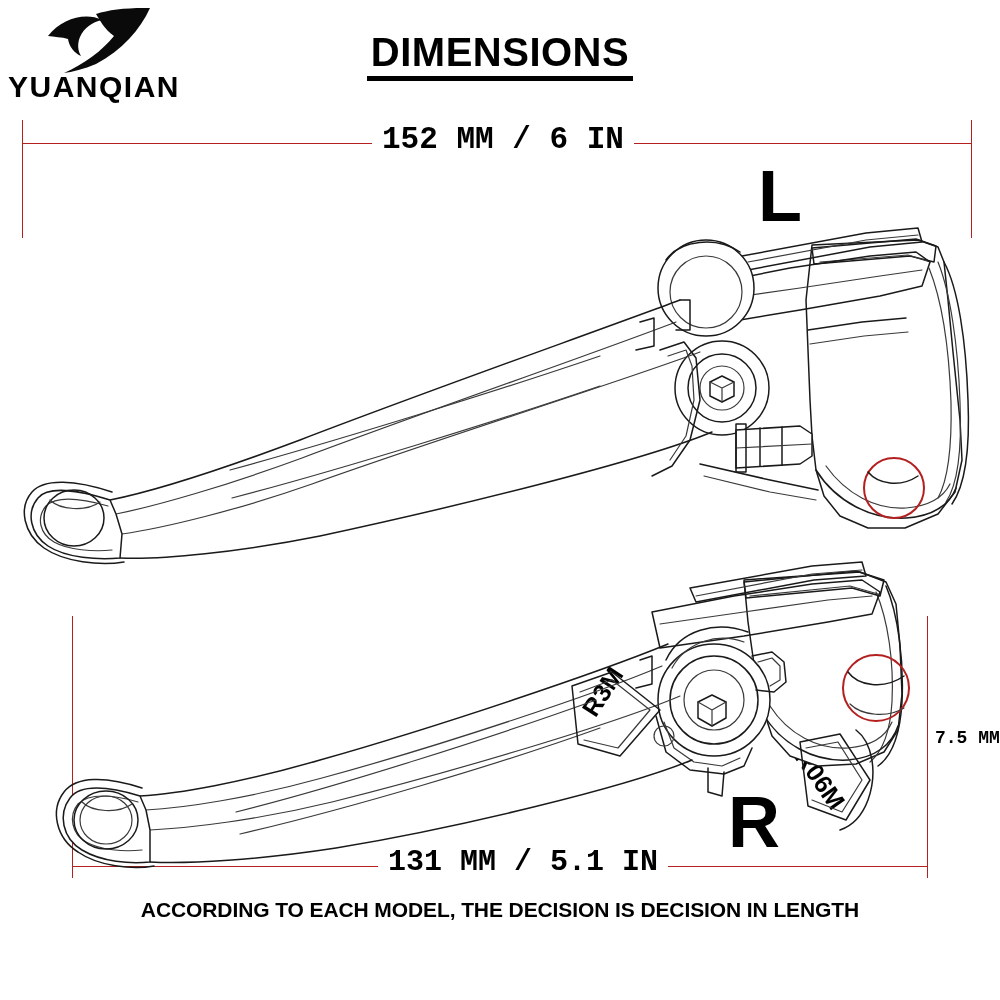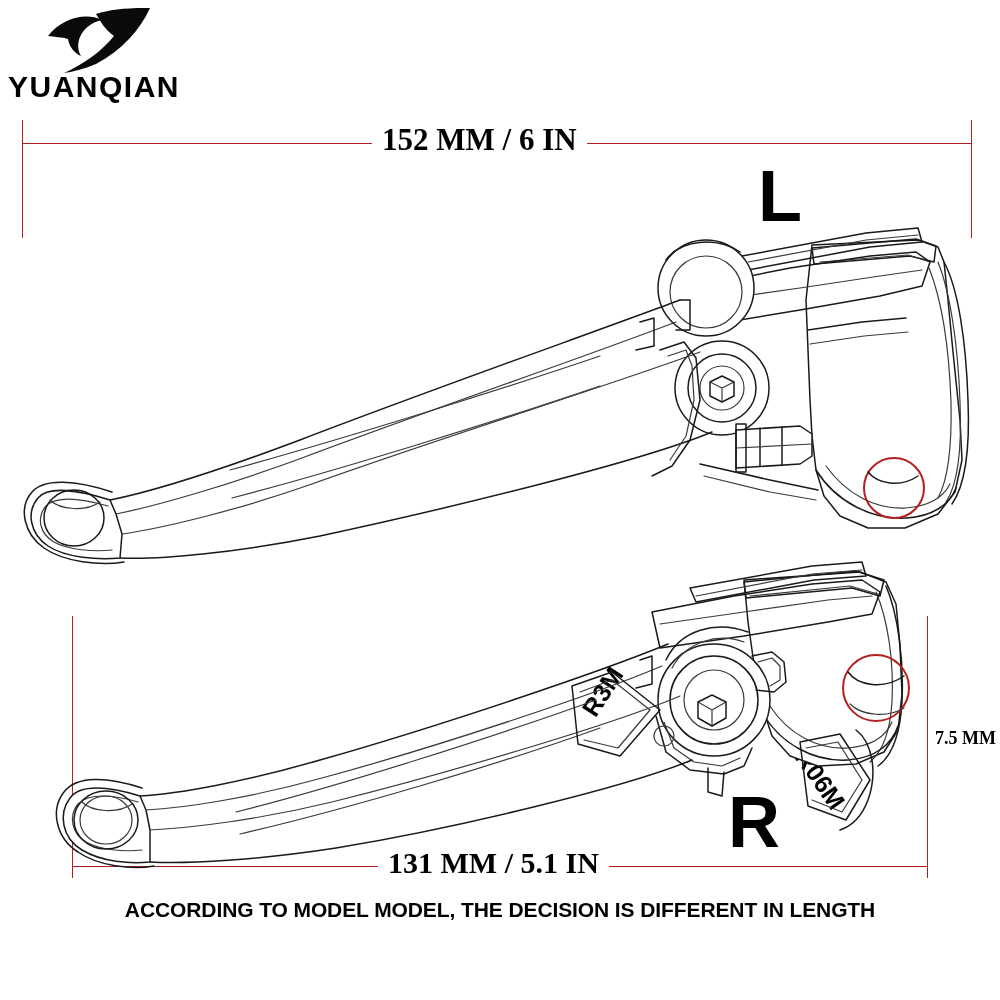--- a/index.html
+++ b/index.html
@@ -73,21 +73,21 @@
   }
   .dim-v {
     position: absolute;
     width: 0;
     border-left: 1.4px solid #b3201f;
   }
 
   
   .dim-label {
     position: absolute;
-    font-family: Liberation Serif, serif;
+    font-family: Liberation Mono, monospace;
     font-weight: bold;
     color: #000000;
     background: #ffffff;
     white-space: nowrap;
   }
   #dim-top-label {
     left: 372px;
     top: 122px;
     font-size: 31px;
     padding: 0 10px;
@@ -214,41 +214,44 @@
   <div id="brand">
     <svg id="brand-mark" viewBox="0 0 110 68">
       <path d="M4 30 C18 12, 42 6, 58 14 C48 16, 40 22, 36 31 C33 38, 34 45, 37 50
                C30 47, 25 40, 24 33 C18 31, 10 31, 4 30 Z" fill="#0a0a0a"></path>
       <path d="M52 8 C64 4, 80 2, 100 2 L106 2 C96 24, 78 44, 52 58
                C40 63, 28 66, 20 67 C40 58, 58 45, 70 30 C60 23, 56 14, 52 8 Z" fill="#0a0a0a"></path>
     </svg>
     <div id="brand-word">YUANQIAN</div>
   </div>
 
+  <div id="title-wrap">
+    <span id="title-text">DIMENSIONS</span>
+  </div>
 
   <div class="dim-v" style="left:22px;  top:120px; height:118px;"></div>
   <div class="dim-v" style="left:971px; top:120px; height:118px;"></div>
   <div class="dim-h" style="left:22px;  top:143px; width:950px;"></div>
   <div class="dim-label" id="dim-top-label">152 MM / 6 IN</div>
 
   <div class="dim-v" style="left:72px;  top:616px; height:262px;"></div>
   <div class="dim-v" style="left:927px; top:616px; height:262px;"></div>
   <div class="dim-h" style="left:72px;  top:866px; width:856px;"></div>
   <div class="dim-label" id="dim-bottom-label">131 MM / 5.1 IN</div>
 
   <div class="dim-label" id="dim-left-thickness-label">6.9 MM</div>
   <div class="dim-label" id="dim-right-thickness-label">7.5 MM</div>
 
   <div class="side-letter" id="letter-l">L</div>
   <div class="side-letter" id="letter-r">R</div>
 
   <div class="part-code" id="code-r3m">R3M</div>
   <div class="part-code" id="code-r06m">R06M</div>
 
-  <div id="footer-note">ACCORDING TO MODEL MODEL, THE DECISION IS DIFFERENT IN LENGTH</div>
+  <div id="footer-note">ACCORDING TO EACH MODEL, THE DECISION IS DECISION IN LENGTH</div>
 
   <svg class="drawing" viewBox="0 0 1000 1000">
 
     <path class="ln-fill" d="M812 245 L918 240 L938 247 L944 262 L948 300 L953 352
                              L960 420 L962 460 L955 492 L938 514 L905 528 L868 528
                              L840 516 L824 496 L816 470 L812 436 L810 400 L808 350
                              L806 300 Z"></path>
 
     <path class="ln" d="M944 262 C958 288, 966 340, 968 400 C970 448, 966 484, 952 504"></path>
     <path class="ln-thin" d="M938 262 C950 292, 958 344, 960 402 C962 450, 958 484, 946 502"></path>

